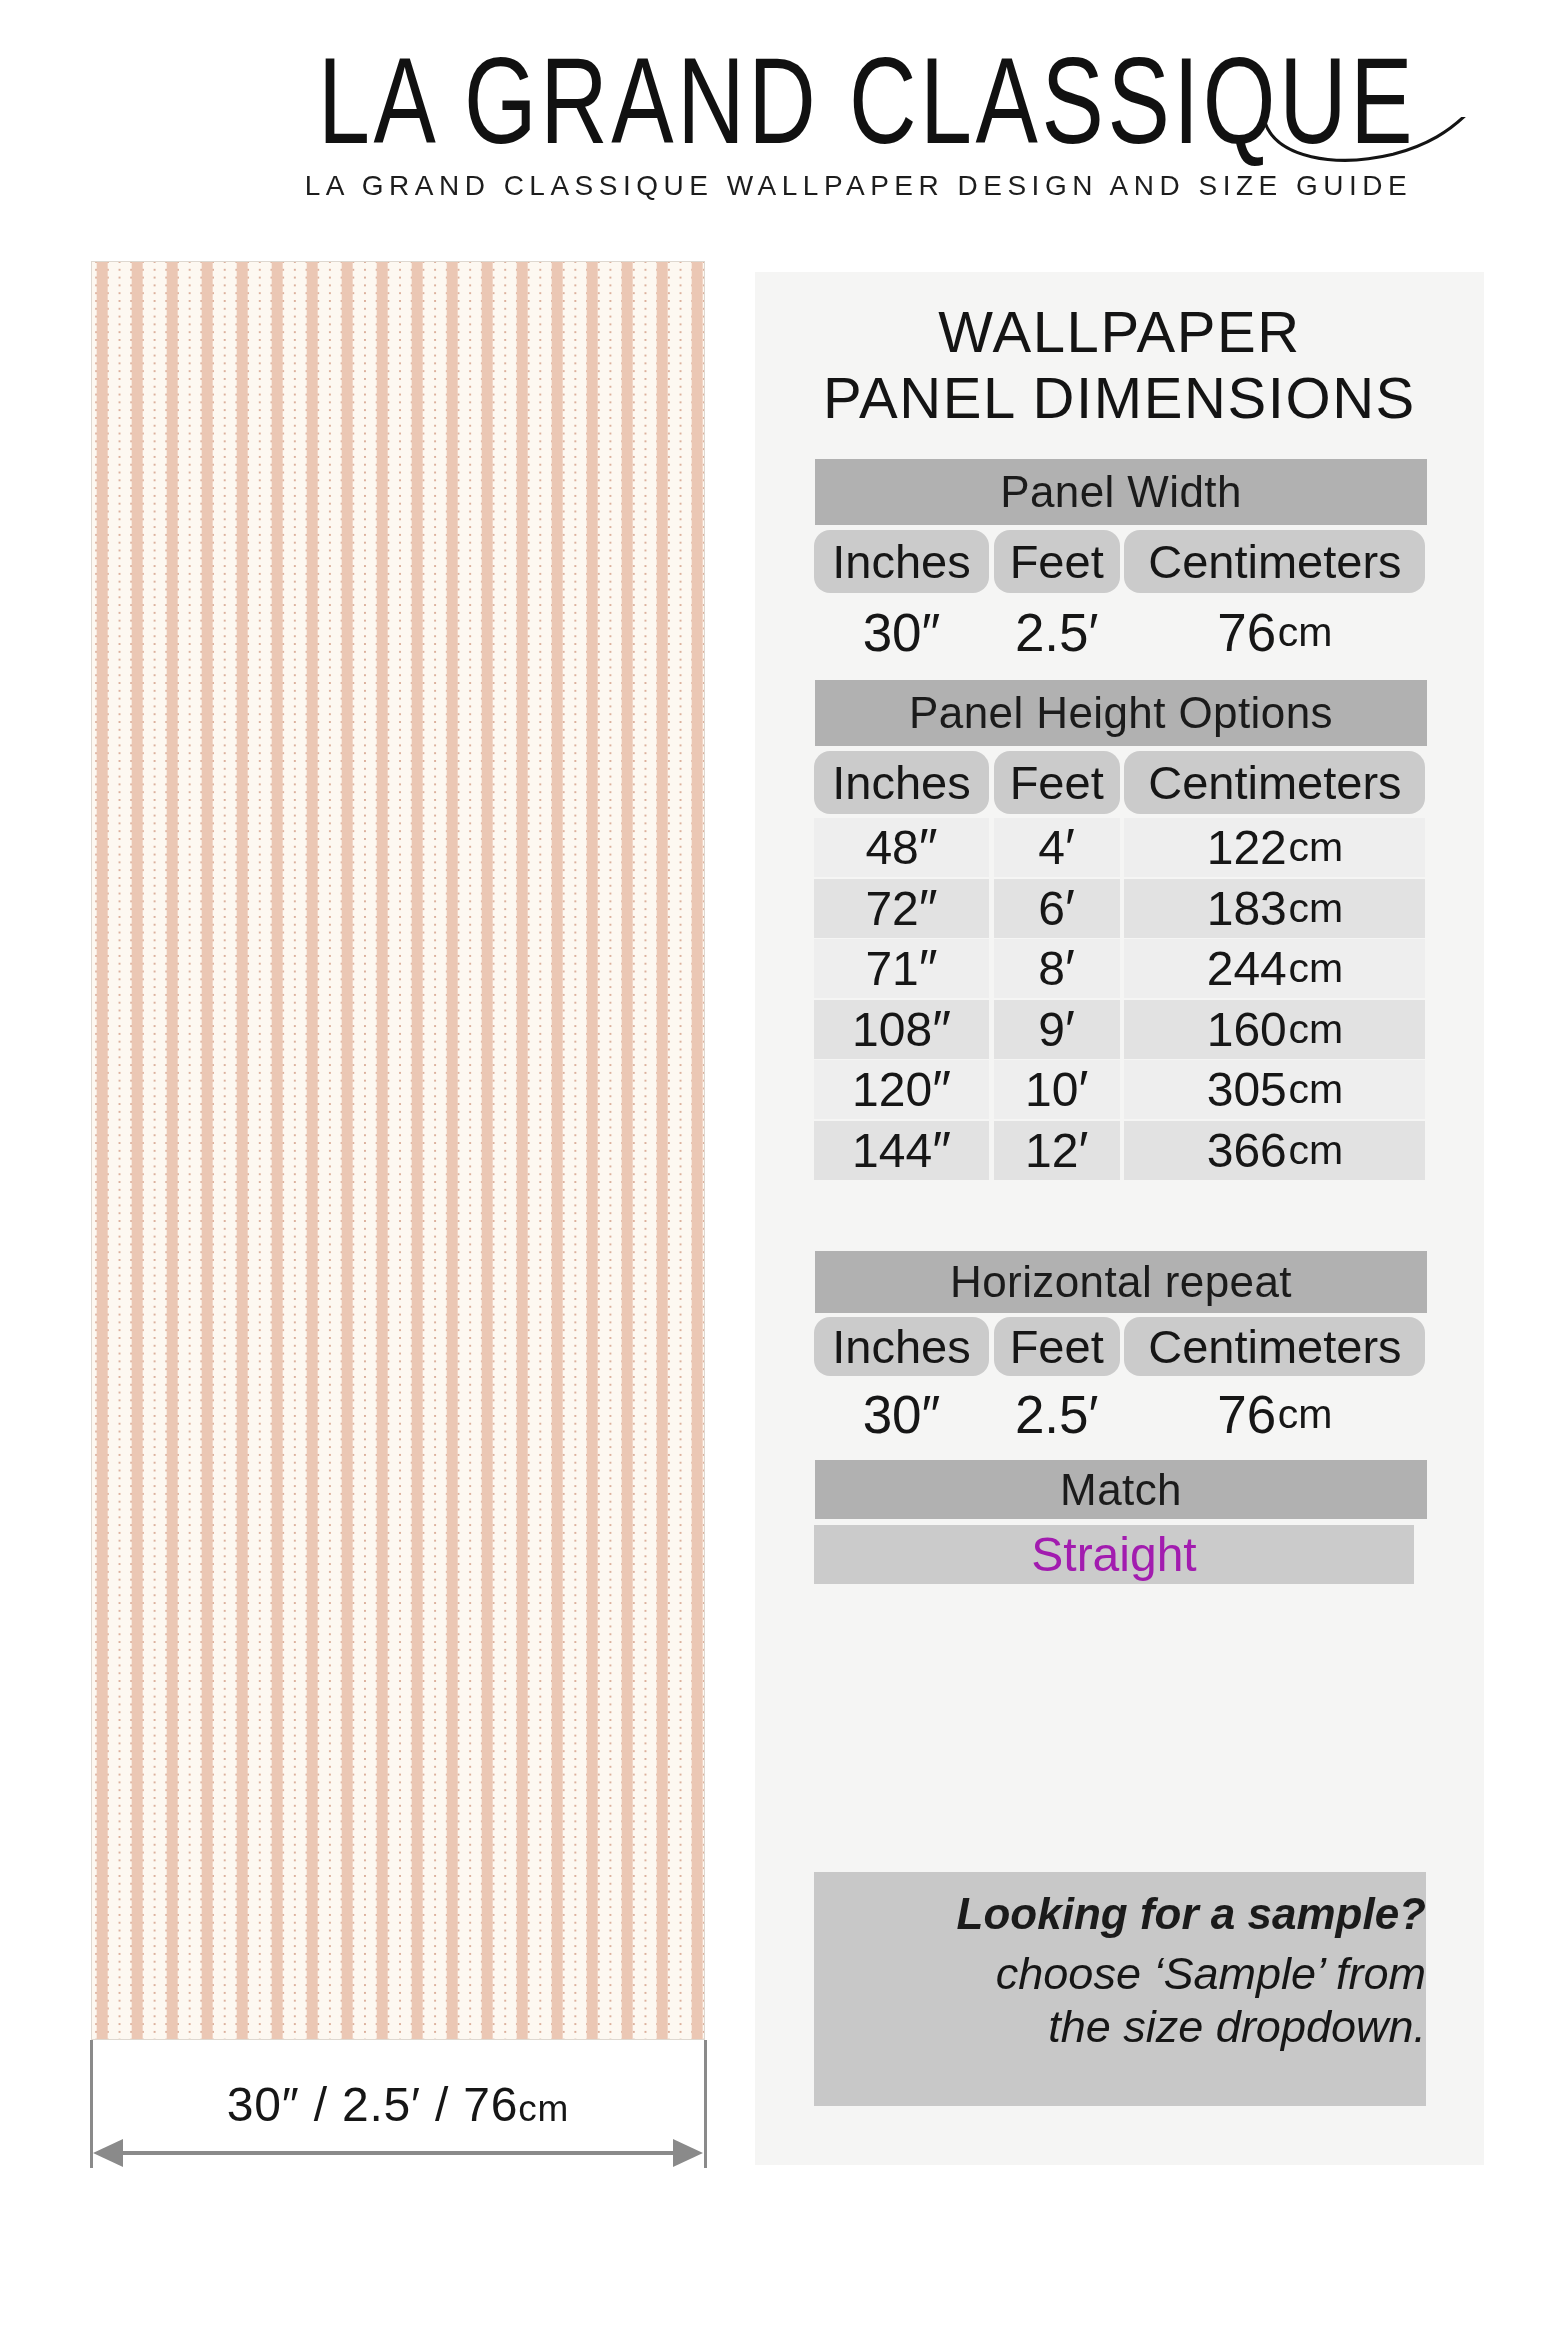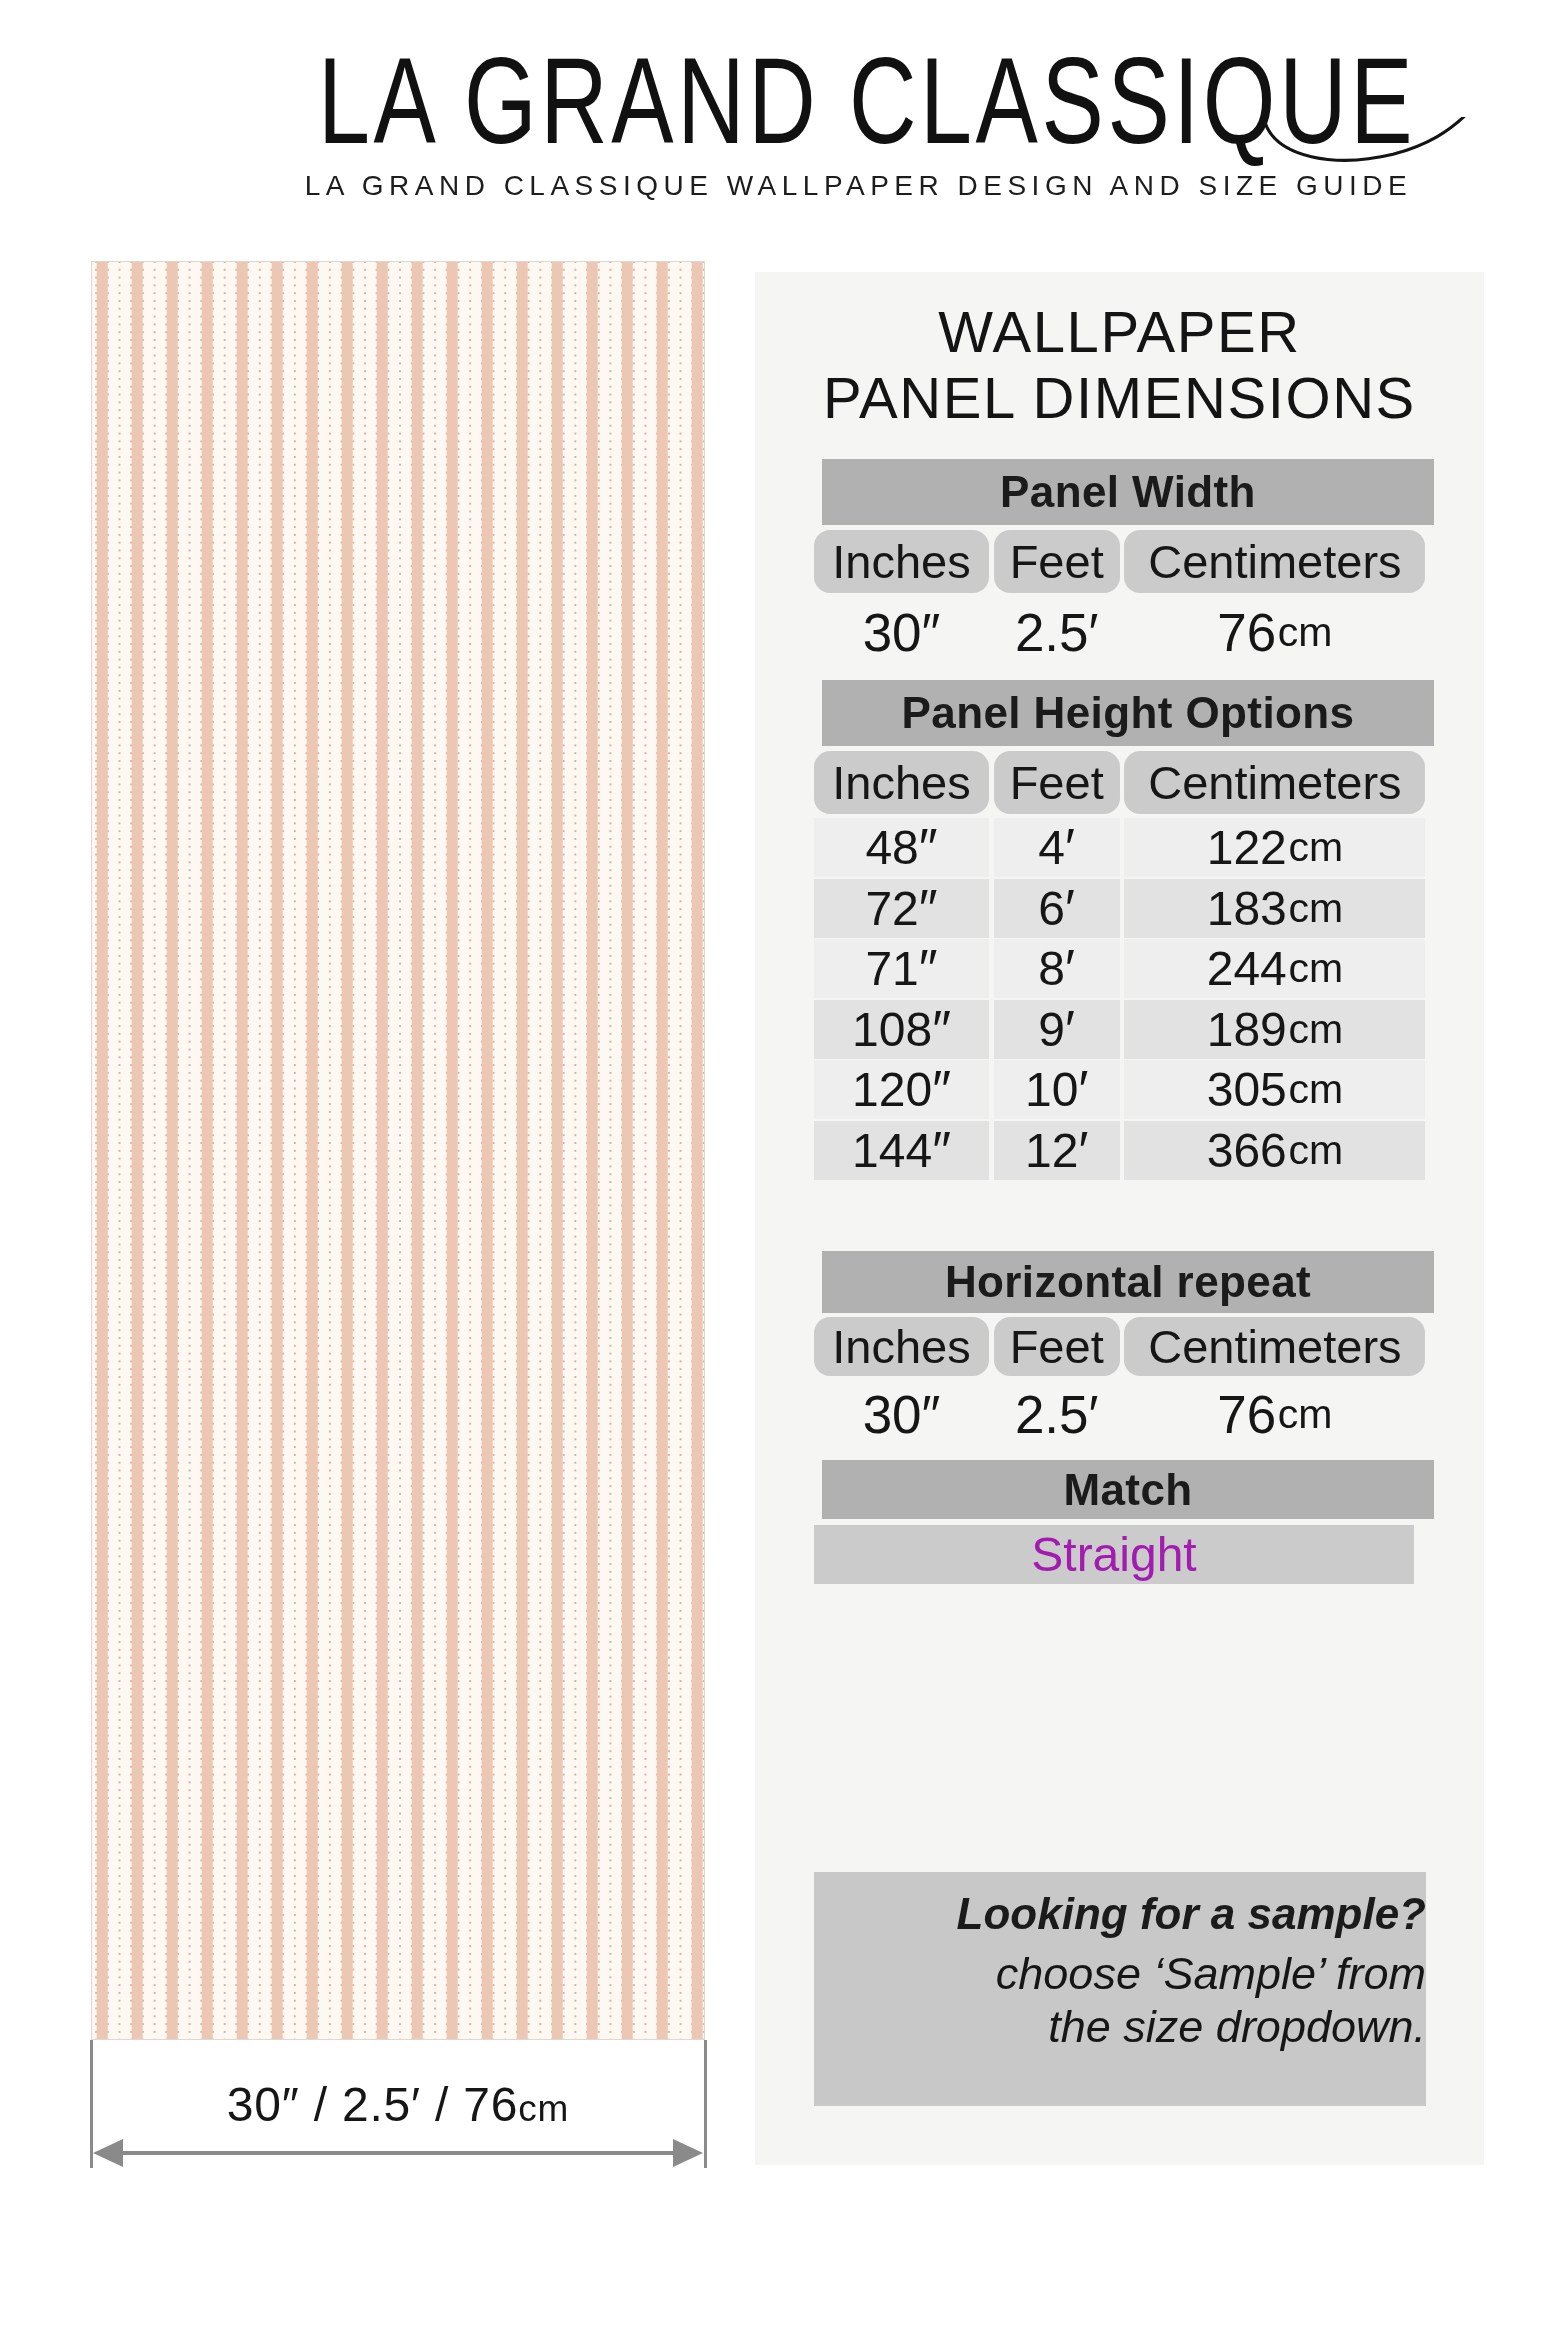--- a/index.html
+++ b/index.html
@@ -53,23 +53,23 @@
   .dim-label .cm{font-size:37px;}
 
   
   .panel{position:absolute; left:755px; top:272px; width:729px; height:1893px; background:var(--panel_bg);}
   .panel-title{
     position:absolute; top:26.5px; left:0; width:100%; text-align:center;
     font-size:58px; font-weight:300; letter-spacing:1.6px; color:#141414; line-height:66px;
   }
   .tables{position:absolute; left:59px; top:0; width:612px;}
   .bar{
-    position:absolute; left:8px; width:612px; background:var(--bar_gray);
+    position:absolute; left:1px; width:612px; background:var(--bar_gray);
     display:flex; align-items:center; justify-content:center;
-    font-size:44px; font-weight:700; color:#1b1b1b; letter-spacing:0.4px;
+    font-size:44px; font-weight:400; color:#1b1b1b; letter-spacing:0.4px;
   }
   .cols{position:absolute; left:0; width:612px; display:flex; gap:4.7px;}
   .cell{display:flex; align-items:center; justify-content:center; box-sizing:border-box;}
   .c-in{width:175px;} .c-ft{width:126px;} .c-cm{width:301px;}
   .cols .cell{background:var(--cell_gray); font-size:47px; font-weight:300; color:#161616;border-radius:16px;}
   .vals{position:absolute; left:0; width:612px; display:flex; gap:4.7px;}
   .vals .cell{font-size:53px; font-weight:300; color:#161616;}
   .u-cm{font-size:41px; margin-left:1.6px;}
   .u-pr{font-size:53px;}
   .rows{position:absolute; left:0; top:546px; width:612px;}
@@ -205,21 +205,21 @@
         <div class="row dark">
           <div class="cell c-in">
               <span>108</span>
               <span class="u-pr">″</span>
             </div>
           <div class="cell c-ft">
               <span>9</span>
               <span class="u-pr">′</span>
             </div>
           <div class="cell c-cm">
-              <span>189</span>
+              <span>160</span>
               <span class="u-cm">cm</span>
             </div>
         </div>
         <div class="row light">
           <div class="cell c-in">
               <span>120</span>
               <span class="u-pr">″</span>
             </div>
           <div class="cell c-ft">
               <span>10</span>

